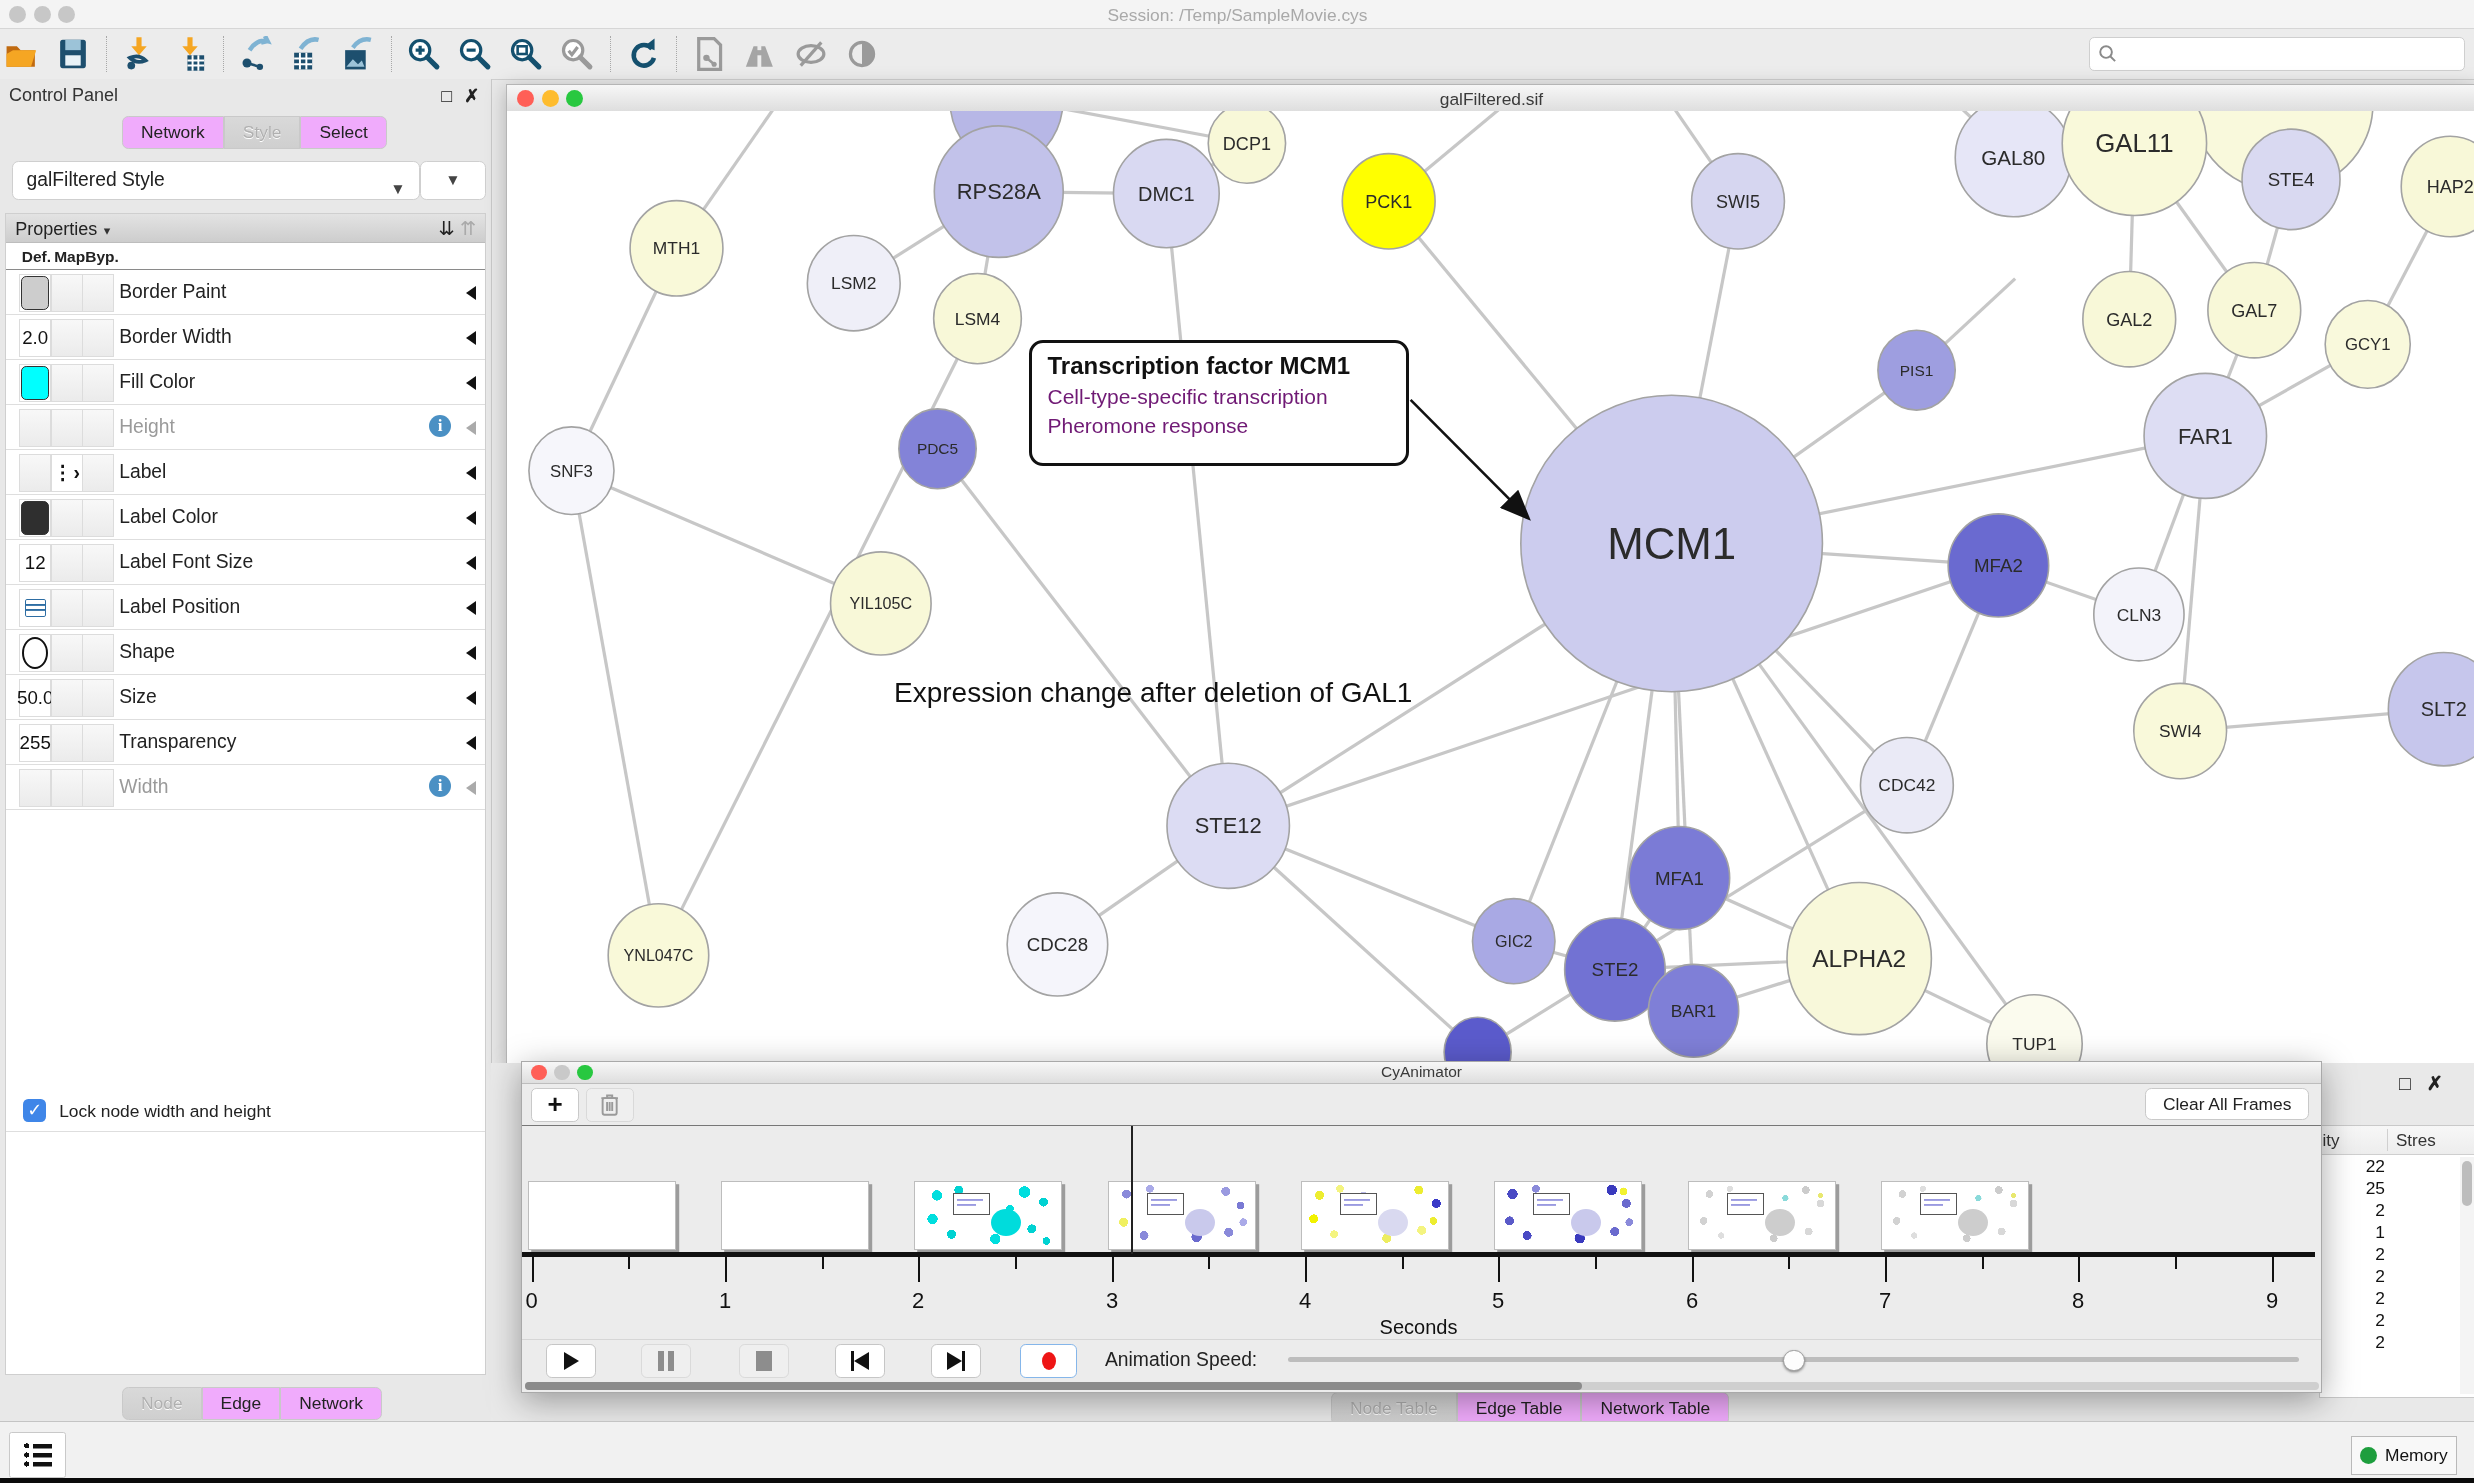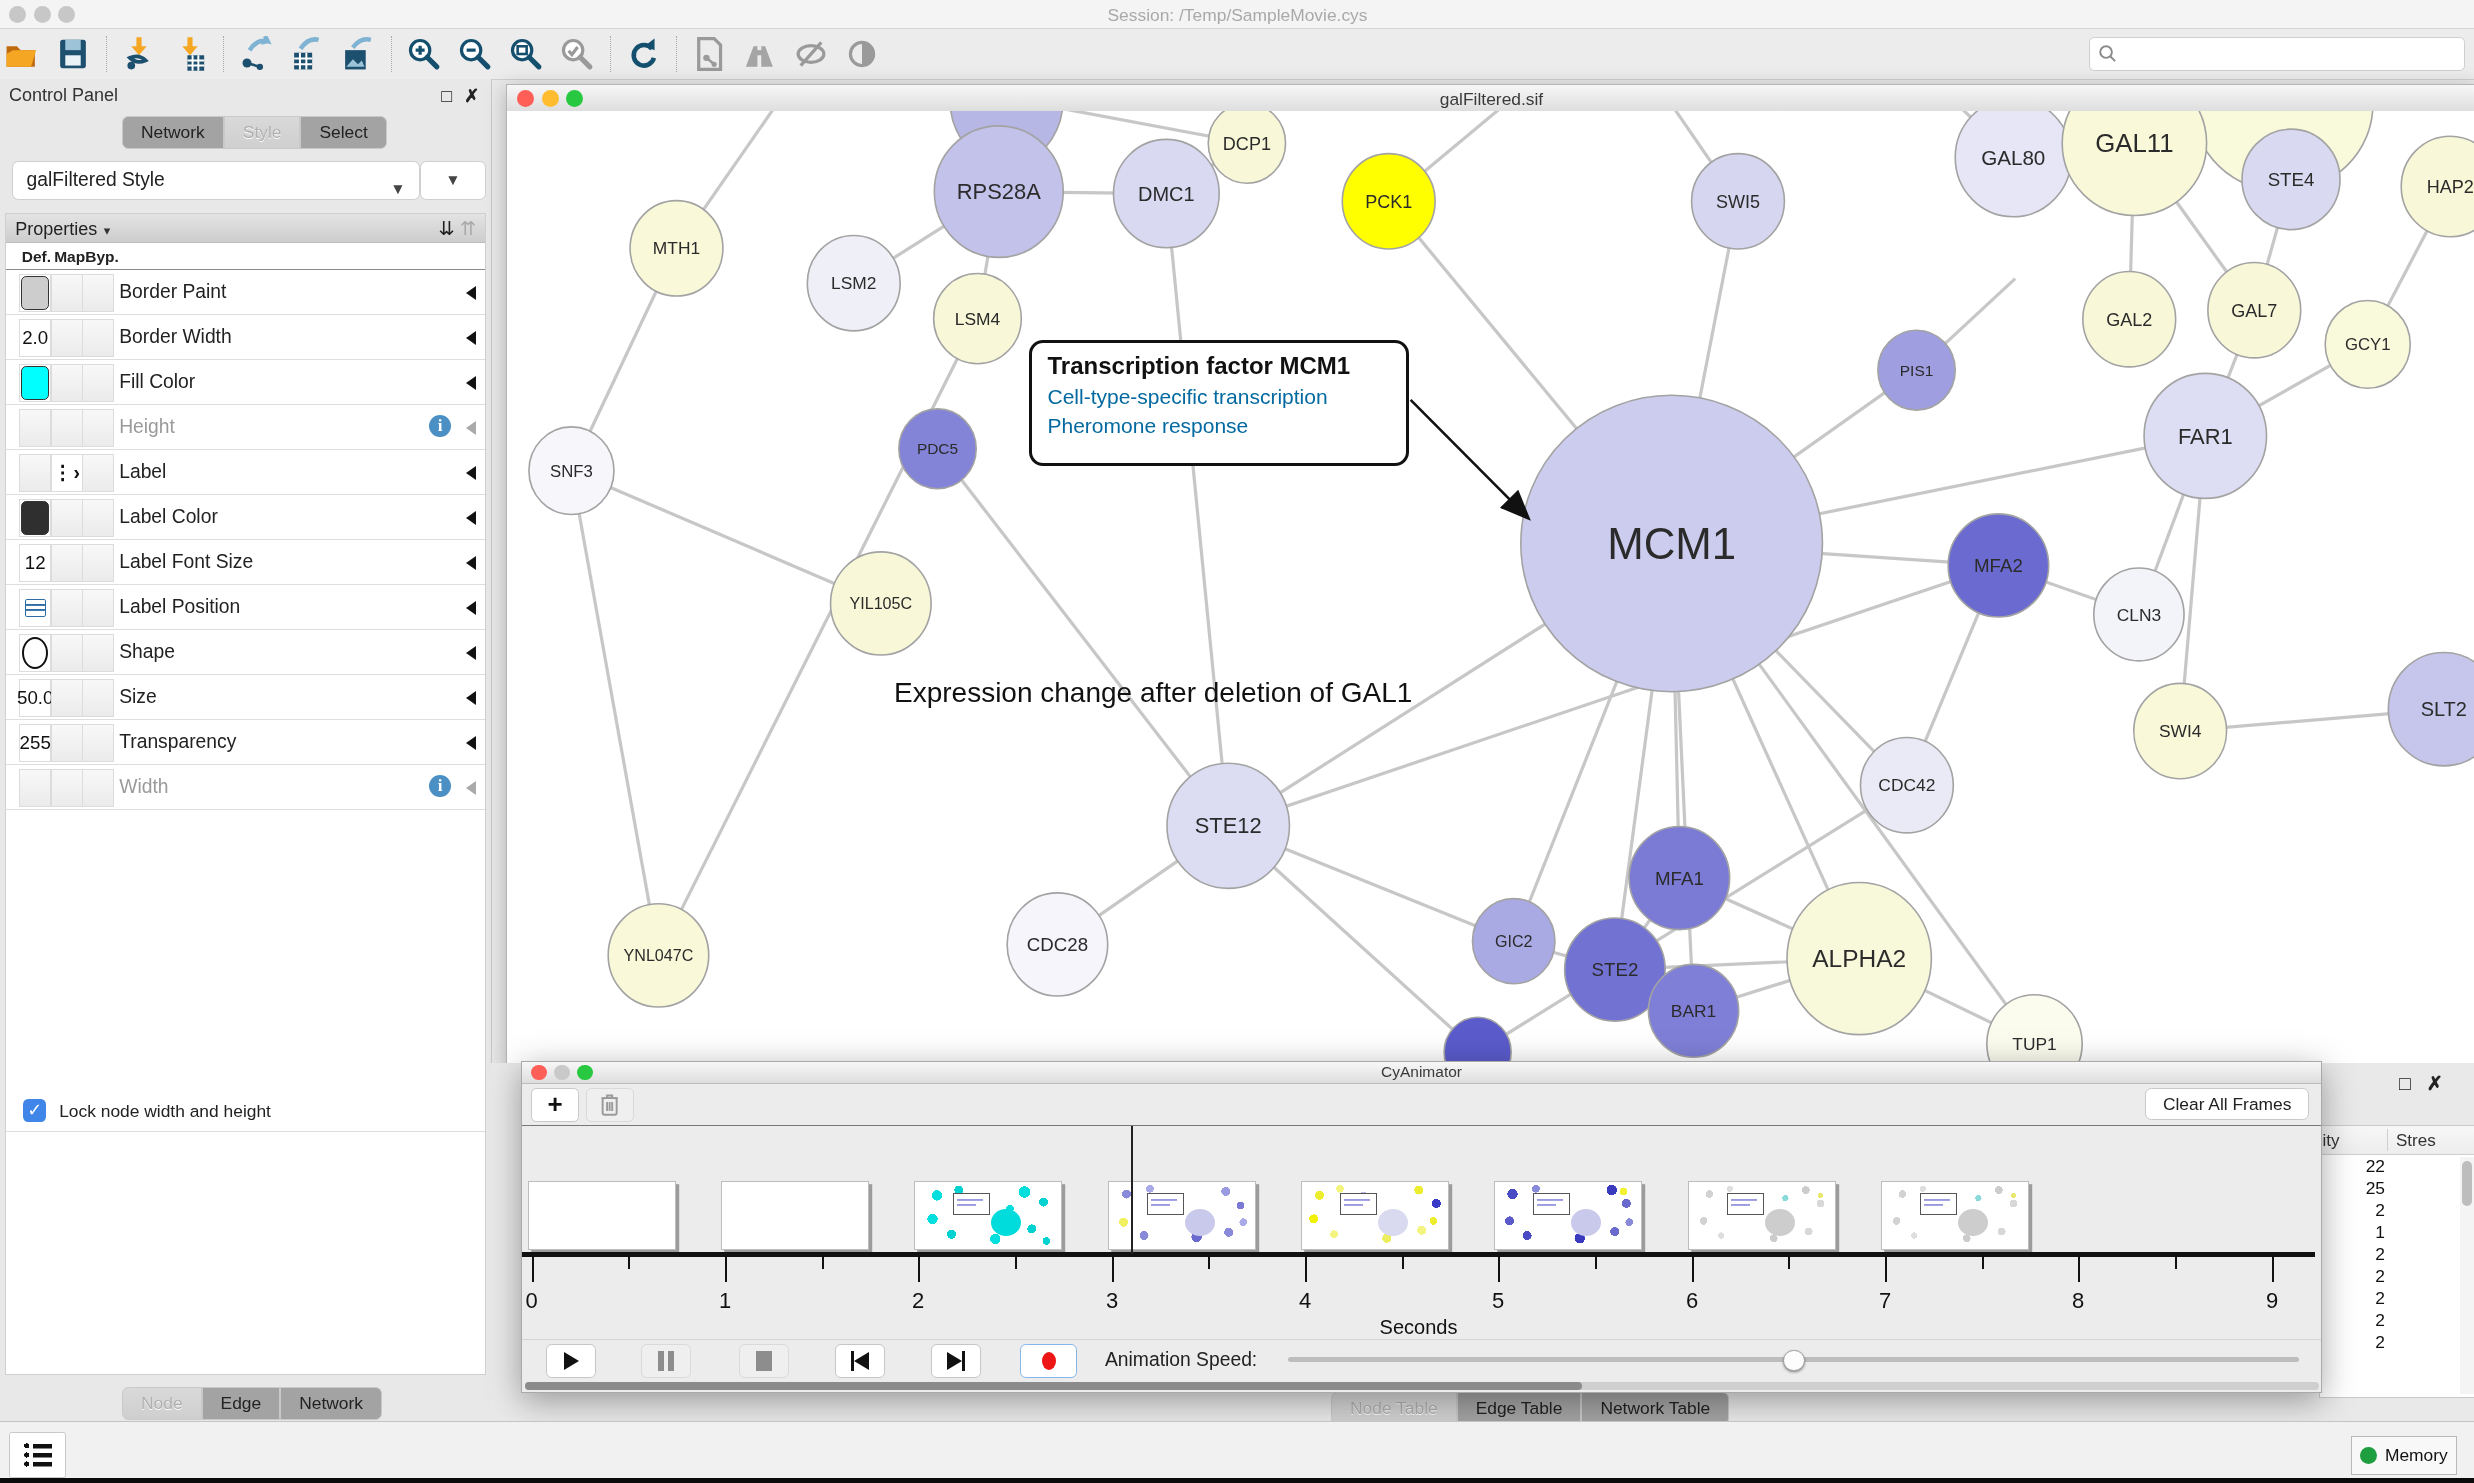--- a/index.html
+++ b/index.html
@@ -18,21 +18,21 @@
   #search-box{position:absolute;right:10.3px;top:7.7px;width:374px;height:32px;background:#fff;border:1.3px solid #cfcfcf;border-radius:5.2px;display:flex;align-items:center;}
   #search-box svg{margin-left:7.7px;}
   #search-input{border:none;outline:none;font-size:17px;flex:1;background:transparent;height:28px;}
 
   
   #control-panel{position:absolute;left:0;top:79px;width:491px;height:1342px;background:#e8e8e8;border-right:0.6px solid #c9c9c9;}
   #cp-header{position:absolute;left:0;top:0;width:100%;height:34px;}
   #cp-title{position:absolute;left:9px;top:6.4px;font-size:18px;color:#333;}
   .win-ctl{position:absolute;top:7.7px;font-size:18px;color:#222;line-height:18px;}
   #cp-tabs{position:absolute;left:122px;top:37px;display:flex;}
-  .seg{height:31px;line-height:31px;padding:0 18px;background:#a3a3a3;border:0.6px solid #c9c9c9;font-size:17.4px;color:#222;}
+  .seg{height:31px;line-height:31px;padding:0 18px;background:#f0abfc;border:0.6px solid #c9c9c9;font-size:17.4px;color:#222;}
   .seg:first-child{border-radius:6.4px 0 0 6.4px;}
   .seg:last-child{border-radius:0 6.4px 6.4px 0;}
   .seg.active{background:linear-gradient(#d9d9d9,#cfcfcf);color:#b0b0b0;text-shadow:0 0.6px 0 #fff;}
   #style-row{position:absolute;left:0;top:82px;width:100%;height:57px;}
   #style-select{position:absolute;left:11.6px;top:0;width:392px;height:37px;background:#fff;border:1.3px solid #cfcfcf;border-radius:6.4px;font-size:19.3px;line-height:36px;padding-left:14px;color:#222;}
   #style-select .caret{position:absolute;right:13px;top:0;font-size:15.5px;color:#444;}
   #style-menu-btn{position:absolute;left:420px;top:0;width:64px;height:37px;background:#fff;border:1.3px solid #cfcfcf;border-radius:6.4px;text-align:center;font-size:15.5px;line-height:36px;color:#444;}
 
   #props-panel{position:absolute;left:5.2px;top:134px;width:479px;height:1160px;background:#fff;border:0.6px solid #cfcfcf;}
   #props-header{height:28px;background:linear-gradient(#e3e3e3,#cdcdcd);border-bottom:0.6px solid #bdbdbd;position:relative;}
@@ -65,21 +65,21 @@
   #net-window{position:absolute;left:506px;top:84px;width:1969px;height:980px;background:#fff;border:0.6px solid #b5b5b5;box-shadow:0 3.9px 19.3px rgba(0,0,0,.25);}
   .titlebar{height:26px;background:linear-gradient(#f7f7f7,#dedede);border-bottom:0.6px solid #bdbdbd;position:relative;}
   .titlebar .tl{top:4.5px;}
   .wtitle{position:absolute;left:0;right:0;top:3.9px;text-align:center;font-size:17.4px;color:#3a3a3a;}
   #net-canvas{position:absolute;left:0;top:26px;width:1969px;height:954px;overflow:hidden;background:#fff;}
   .edge{stroke:#c7c7c7;stroke-width:5;}
   .node{stroke:#a3a3a3;stroke-width:2.5;}
   .nlabel{fill:#2b2b2b;text-anchor:middle;}
   #annotation{position:absolute;left:522px;top:229px;width:380px;height:126px;background:#fff;border:3.2px solid #111;border-radius:14px;padding:9px 15.5px;box-sizing:border-box;}
   #ann-title{font-size:24px;font-weight:bold;color:#111;}
-  .ann-link{font-size:21px;color:#0369a1;margin-top:5.2px;}
+  .ann-link{font-size:21px;color:#701a75;margin-top:5.2px;}
   #caption{position:absolute;left:387px;top:566px;font-size:28px;color:#111;}
 
   
   #bottom-panel{position:absolute;left:491px;top:1063px;width:1984px;height:358px;background:#e9e9e9;}
   #bp-controls{position:absolute;right:32px;top:9px;font-size:19.3px;color:#222;}
   #mini-table{position:absolute;left:1828px;top:62px;width:155px;height:271px;background:#fff;border:0.6px solid #c9c9c9;}
   #mt-header{height:28px;background:linear-gradient(#f7f7f7,#ededed);border-bottom:1.3px solid #cfcfcf;position:relative;font-size:17px;color:#333;}
   #mt-col1{position:absolute;left:2.6px;top:5.2px;} #mt-col2{position:absolute;left:76px;top:5.2px;}
   #mt-div{position:absolute;left:67px;top:2.6px;width:1.3px;height:22px;background:#d0d0d0;}
   .mt-row{height:22px;font-size:17.4px;color:#111;position:relative;}

